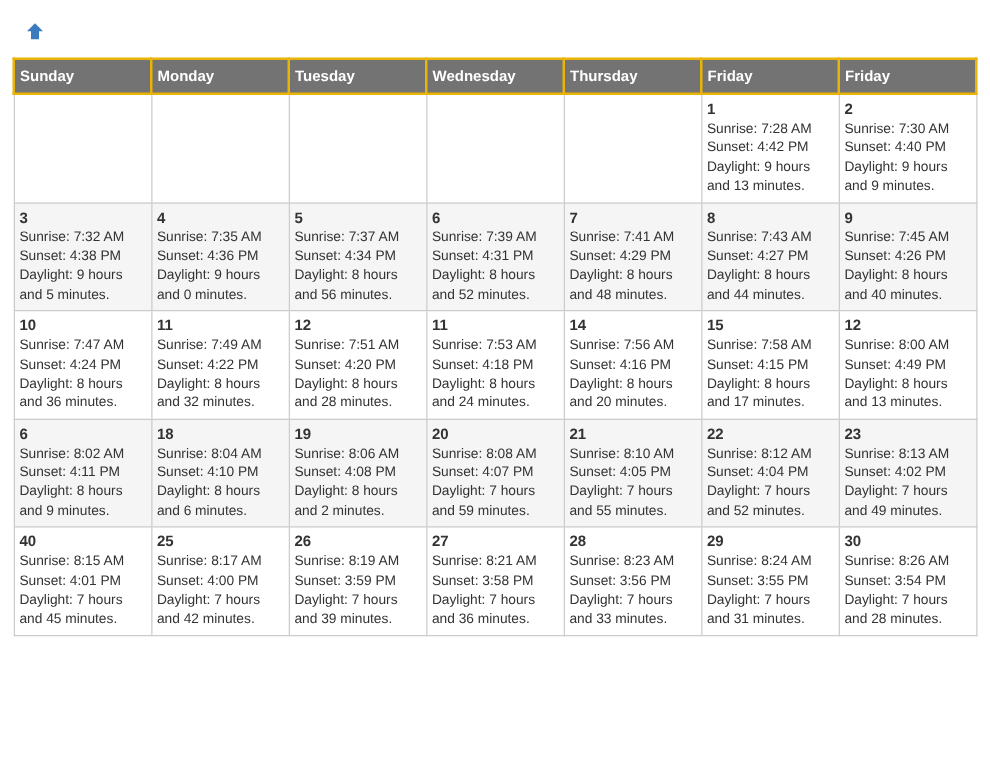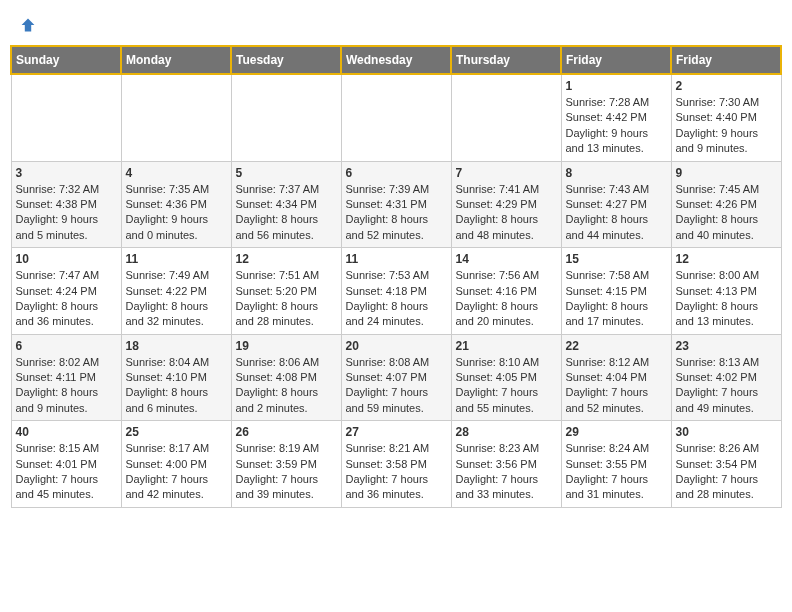--- a/index.html
+++ b/index.html
@@ -199,21 +199,21 @@
         </td>
         <td>
           <span class="day-number">11</span>
           <div class="day-info">Sunrise: 7:49 AM
 Sunset: 4:22 PM
 Daylight: 8 hours and 32 minutes.</div>
         </td>
         <td>
           <span class="day-number">12</span>
           <div class="day-info">Sunrise: 7:51 AM
-Sunset: 5:20 PM
+Sunset: 4:20 PM
 Daylight: 8 hours and 28 minutes.</div>
         </td>
         <td>
           <span class="day-number">11</span>
           <div class="day-info">Sunrise: 7:53 AM
 Sunset: 4:18 PM
 Daylight: 8 hours and 24 minutes.</div>
         </td>
         <td>
           <span class="day-number">14</span>
@@ -223,21 +223,21 @@
         </td>
         <td>
           <span class="day-number">15</span>
           <div class="day-info">Sunrise: 7:58 AM
 Sunset: 4:15 PM
 Daylight: 8 hours and 17 minutes.</div>
         </td>
         <td>
           <span class="day-number">12</span>
           <div class="day-info">Sunrise: 8:00 AM
-Sunset: 4:13 PM
+Sunset: 4:49 PM
 Daylight: 8 hours and 13 minutes.</div>
         </td>
       </tr>
       <tr>
         <td>
           <span class="day-number">6</span>
           <div class="day-info">Sunrise: 8:02 AM
 Sunset: 4:11 PM
 Daylight: 8 hours and 9 minutes.</div>
         </td>

